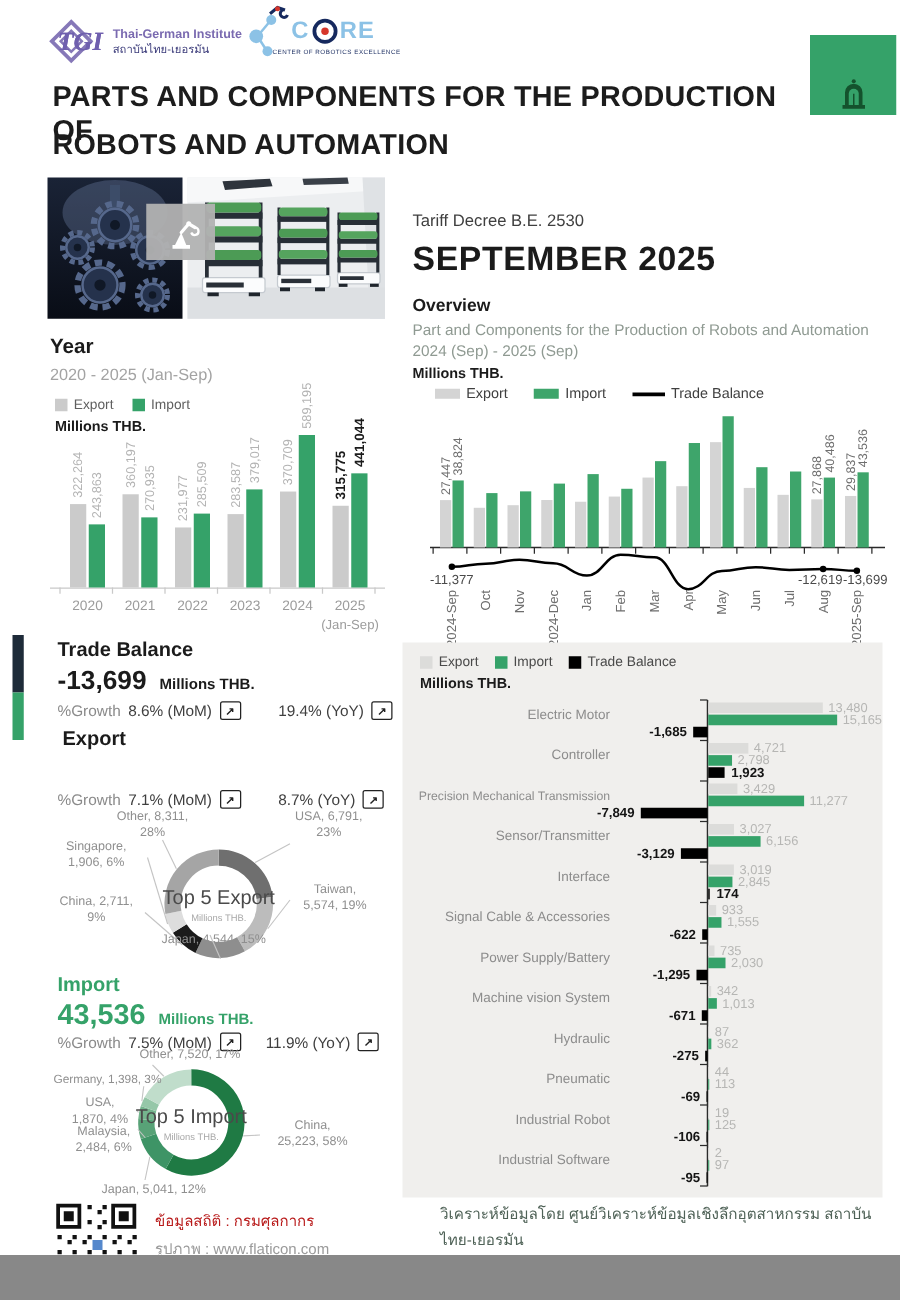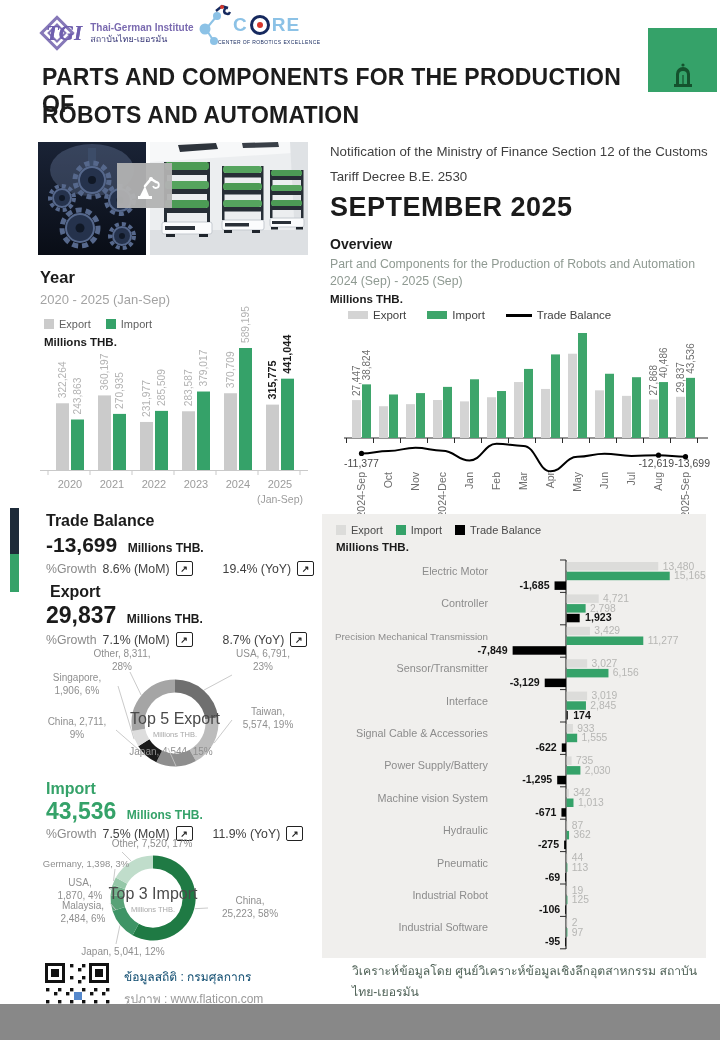--- a/index.html
+++ b/index.html
@@ -214,21 +214,21 @@
     <svg width="30" height="30" viewBox="0 0 30 30">
       <rect x="8" y="25" width="14" height="3" fill="#fff"></rect>
       <polygon points="10,25 19,25 15,15" fill="#fff"></polygon>
       <path d="M15,15 L21,8 L26,11" fill="none" stroke="#fff" stroke-width="2.6" stroke-linecap="round"></path>
       <circle cx="21" cy="8" r="2" fill="#fff"></circle>
       <path d="M26,11 a3,3 0 1 1 -3,4" fill="none" stroke="#fff" stroke-width="1.8"></path>
     </svg>
   </div>
 
   <div class="abs notif">
-    <span>Notification of the Ministry of Finance Section 12 of the Customs</span><br>
+    <br>
     <span>Tariff Decree B.E. 2530</span>
   </div>
   <div class="abs month-title">SEPTEMBER 2025</div>
   <div class="abs ov-head">Overview</div>
   <div class="abs ov-sub" style="top:257px">Part and Components for the Production of Robots and Automation</div>
   <div class="abs ov-sub" style="top:274px">2024 (Sep) - 2025 (Sep)</div>
   <div class="abs mill" style="left:330px;top:293px">Millions THB.</div>
 
   <div class="abs legend" style="left:348px;top:309px;font-size:11.5px;color:#3f3f3f">
     <span class="item">
@@ -387,24 +387,20 @@
         <span>↗</span>
       </span>
     <span class="gap18"></span>
     <span>19.4% (YoY)</span>
     <span class="trend">
         <span>↗</span>
       </span>
   </div>
 
   <div class="abs sec-label" style="left:50px;top:583px">Export</div>
-  <div class="abs" style="left:46px;top:602px">
-    <span class="big-num" style="font-size:23px">29,837</span>
-    <span class="unit-sm">Millions THB.</span>
-  </div>
   <div class="abs growth" style="left:46px;top:632px">
     <span class="gl">%Growth</span>
     <span>7.1% (MoM)</span>
     <span class="trend">
         <span>↗</span>
       </span>
     <span class="gap18"></span>
     <span>8.7% (YoY)</span>
     <span class="trend">
         <span>↗</span>
@@ -465,21 +461,21 @@
         <path d="M82.8,50.9 A36 36 0 0 1 85.5,44.7" fill="none" stroke="#95c7a8" stroke-width="13"></path>
         <path d="M85.5,44.7 A36 36 0 0 1 117.0,26.0" fill="none" stroke="#c0ddcb" stroke-width="13"></path>
         <path d="M158.6,72.7 L172,72" stroke="#c4c4c4" stroke-width="0.9" fill="none"></path>
         <path d="M83.9,89.4 L80,108" stroke="#c4c4c4" stroke-width="0.9" fill="none"></path>
         <path d="M74.3,67.4 L80,74" stroke="#c4c4c4" stroke-width="0.9" fill="none"></path>
         <path d="M74.8,53.9 L73,52" stroke="#c4c4c4" stroke-width="0.9" fill="none"></path>
         <path d="M77.5,44.9 L79,33" stroke="#c4c4c4" stroke-width="0.9" fill="none"></path>
         <path d="M95.1,25.0 L86,16" stroke="#c4c4c4" stroke-width="0.9" fill="none"></path>
       </svg>
     <div class="center-lab" style="left:69px;top:49px;width:96px">
-      <span class="l1">Top 3 Import</span>
+      <span class="l1">Top 5 Import</span>
       <span class="l2">Millions THB.</span>
     </div>
   <div class="callout" style="left: 174px; top: 59px; width: 80px;">China,<br>25,223, 58%</div>
       <div class="callout" style="left: 32px; top: 110px; width: 110px;">Japan, 5,041, 12%</div>
       <div class="callout" style="left: 12px; top: 64px; width: 70px;">Malaysia,<br>2,484, 6%</div>
       <div class="callout" style="left: 16px; top: 41px; width: 56px;">USA,<br>1,870, 4%</div>
       <div class="callout" style="left: 4px; top: 22px; width: 92px; font-size: 9.5px;">Germany, 1,398, 3%</div>
       <div class="callout" style="left: 71px; top: 2px; width: 90px;">Other, 7,520, 17%</div>
     </div>
 
@@ -644,21 +640,21 @@
       <rect x="7" y="7" width="8" height="8" fill="#111"></rect>
       <rect x="45" y="1" width="20" height="20" fill="#111"></rect>
       <rect x="48" y="4" width="14" height="14" fill="#fff"></rect>
       <rect x="51" y="7" width="8" height="8" fill="#111"></rect>
       <rect x="1" y="45" width="20" height="20" fill="#111"></rect>
       <rect x="4" y="48" width="14" height="14" fill="#fff"></rect>
       <rect x="7" y="51" width="8" height="8" fill="#111"></rect>
       <rect x="30" y="30" width="8" height="8" fill="#5588cc"></rect>
     </svg>
   <div class="abs foot-src" style="left:124px;top:966px">
-    <div style="color:#0c4a6e">ข้อมูลสถิติ : กรมศุลกากร</div>
+    <div style="color:#b91c1c">ข้อมูลสถิติ : กรมศุลกากร</div>
     <div style="color:#9a9a9a">รูปภาพ : www.flaticon.com</div>
     <div style="color:#9a9a9a;padding-left:24px">www.freepik.com</div>
   </div>
   <div class="abs foot-right" style="left:352px;top:961px;width:356px">
     <div>วิเคราะห์ข้อมูลโดย ศูนย์วิเคราะห์ข้อมูลเชิงลึกอุตสาหกรรม สถาบันไทย-เยอรมัน</div>
     <div style="padding-left:46px">2. กนิษฐา ศรนิล</div>
 
   </div>
   <div class="sq" style="left:645px;width:37px;background:#000"></div>
   <div class="sq" style="left:682px;width:37px;background:#35a269"></div>

